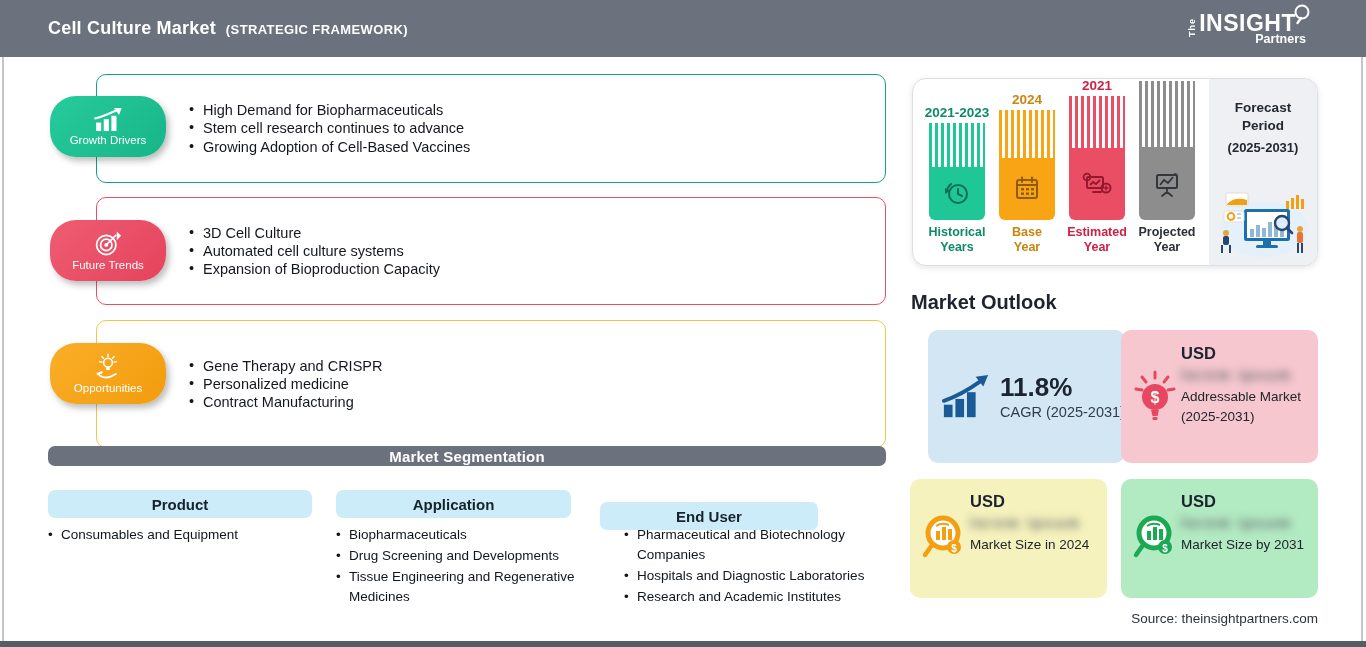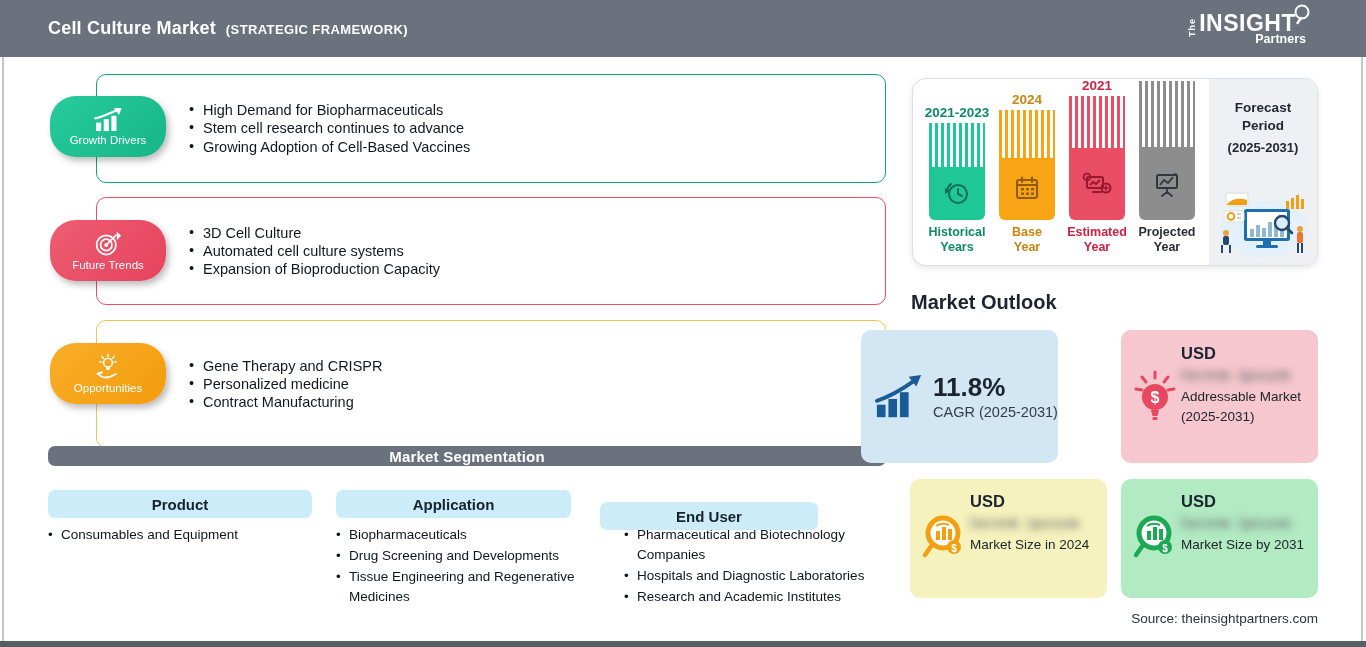--- a/index.html
+++ b/index.html
@@ -74,21 +74,21 @@
   .c-green { color:#0f8a68; } .c-orange { color:#c9850e; } .c-red { color:#cf2144; } .c-gray { color:#2b2f36; }
   .tl-forecast { width:108px; background:#eef0f3; border-radius:0 13px 13px 0;
                  display:flex; flex-direction:column; align-items:center; padding-top:20px; }
   .tl-fc-title { width:84px; text-align:center; font-size:13.5px; font-weight:700; color:#232932; line-height:1.3; }
   .tl-fc-range { font-size:13px; font-weight:700; color:#232932; margin-top:6px; }
   .tl-fc-illus { margin-top:auto; margin-bottom:4px; }
 
   
   .mo-title { position:absolute; left:911px; top:291px; font-size:20px; font-weight:800; color:#1d2430; }
   .mo-card { position:absolute; border-radius:10px; }
-  .card-blue   { left:861px;  top:330px; width:197px; height:133px; background:#d2e6f3;
+  .card-blue   { left:928px;  top:330px; width:197px; height:133px; background:#d2e6f3;
                  display:flex; align-items:center; padding-left:13px; gap:9px; }
   .card-pink   { left:1121px; top:330px; width:197px; height:133px; background:#f6c7ce; }
   .card-yellow { left:910px;  top:479px; width:197px; height:119px; background:#f6f2bd; }
   .card-green  { left:1121px; top:479px; width:197px; height:119px; background:#b2eac2; }
   .mo-big { font-size:26px; font-weight:800; color:#1b2330; line-height:1.1; }
   .mo-sub { font-size:14.5px; color:#323d4a; margin-top:3px; }
   .mo-side-icon { position:absolute; left:11px; top:50%; transform:translateY(-50%); }
   .mo-body { margin-left:60px; padding:13px 10px 0 0; }
   .card-pink .mo-body { padding-top:14px; }
   .mo-usd { font-size:16.5px; font-weight:800; color:#1b2330; }

